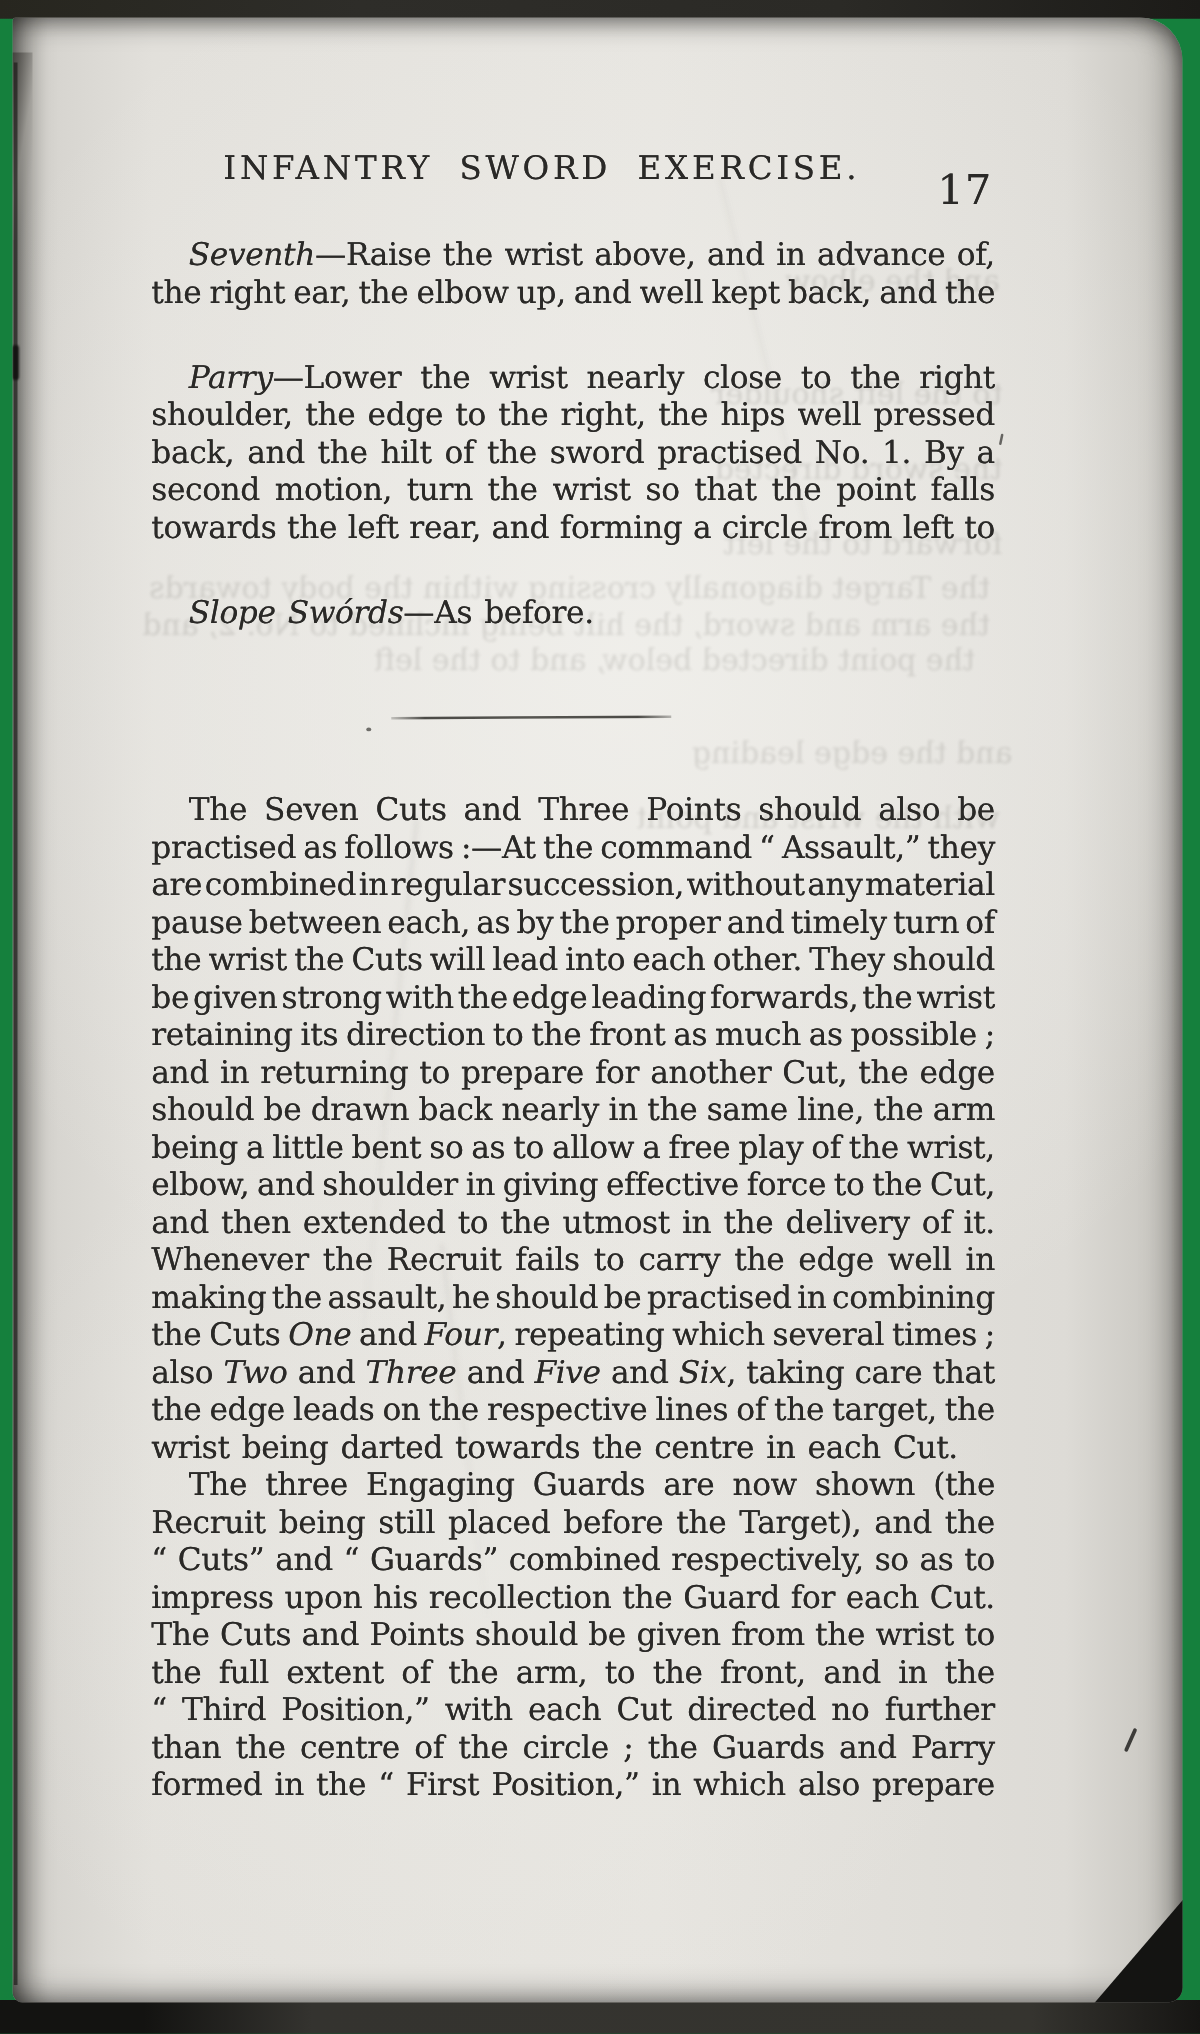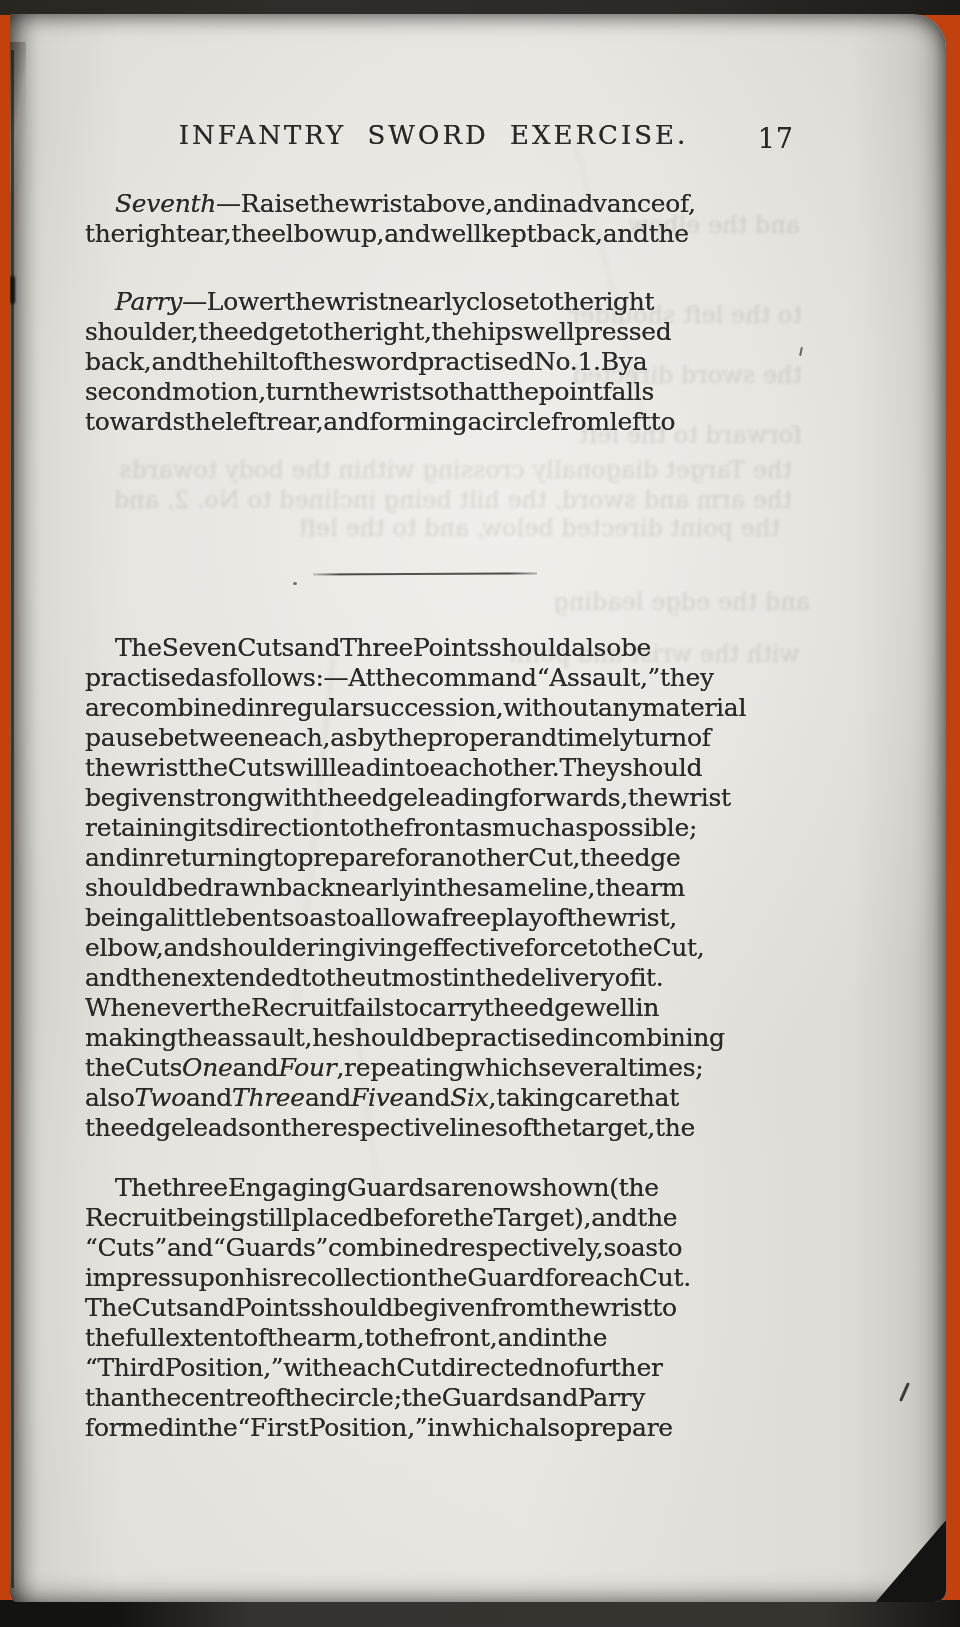--- a/index.html
+++ b/index.html
@@ -1,19 +1,19 @@
 <!DOCTYPE html>
 <html><head>
 <meta charset="utf-8">
 <style>
   html,body{margin:0;padding:0;background:#141412;}
   body{width:960px;height:1627px;position:relative;overflow:hidden;
        font-family:"DejaVu Serif","Liberation Serif",serif;}
 
-  .scan{position:absolute;inset:0;background:#c2410c;padding-left:32px;}
+  .scan{position:absolute;inset:0;background:#15803d;padding-left:32px;}
   .band-top{position:absolute;top:0;left:0;right:0;height:15px;
     background:linear-gradient(90deg,#27261f 0%,#2e2d29 30%,#2b2a26 70%,#1c1b18 100%);}
   .band-bottom{position:absolute;top:1600px;height:27px;left:0;right:0;
     background:linear-gradient(90deg,#131311 0%,#131311 12%,#34332f 26%,#35342f 86%,#161513 100%);}
 
   .page{position:absolute;left:10px;top:14px;width:936px;height:1588px;
     border-radius:3px 34px 12px 8px;
     background:
       radial-gradient(90% 55% at 52% 32%, rgba(241,240,236,.85), rgba(241,240,236,0) 70%),
       radial-gradient(70% 40% at 40% 78%, rgba(236,235,230,.6), rgba(236,235,230,0) 65%),
@@ -44,25 +44,25 @@
       background:rgba(120,117,110,.10);}
   .c3{left:360px;top:980px;width:3px;height:300px;transform:rotate(-7deg);
       background:linear-gradient(rgba(120,117,110,.12),rgba(120,117,110,.02));}
 
   
   .ink{color:#2a2927;text-shadow:0 0 .4px rgba(42,41,39,.85);}
 
   .running-header{position:absolute;left:75px;top:104px;width:711px;height:34px;}
   .running-header .title{display:block;text-align:center;transform:translateX(-7px);
     font-size:26px;line-height:34px;letter-spacing:3px;word-spacing:10px;}
-  .running-header .pageno{position:absolute;right:2px;top:4px;
-    font-size:27px;line-height:34px;letter-spacing:1px;}
+  .running-header .pageno{position:absolute;right:2px;top:17px;
+    font-size:33px;line-height:34px;letter-spacing:1px;}
 
   .para{position:absolute;left:75px;width:711px;font-size:25px;letter-spacing:-.3px;}
-  .para .line{height:30px;display:flex;align-items:baseline;white-space:nowrap;}
+  .para .line{height:30px;display:flex;justify-content:space-between;align-items:baseline;white-space:nowrap;margin-left:36px;}
   .para .line.last{display:block;word-spacing:2px;}
   .para .line.indent{padding-left:30px;}
   .p1{top:175px;} .p2{top:273px;} .p3{top:461px;} .p4{top:619px;} .p5{top:1159px;}
 
   .divider{position:absolute;left:303px;top:559px;width:224px;height:2px;
     transform:rotate(-.3deg);
     background:linear-gradient(90deg,rgba(70,69,65,.25),#4b4a46 12%,#565550 50%,#4b4a46 88%,rgba(70,69,65,.35));}
   .divider-dot{position:absolute;left:283px;top:568px;width:4px;height:3px;border-radius:50%;
     background:#4f4e4a;opacity:.8;}
 
@@ -187,20 +187,23 @@
           <span>rear,</span>
           <span>and</span>
           <span>forming</span>
           <span>a</span>
           <span>circle</span>
           <span>from</span>
           <span>left</span>
           <span>to</span>
         </div>
       </div>
+    <div class="para p3 ink">
+        <div class="line indent last"><i>Slope Swórds</i>—As before.</div>
+      </div>
 
     <div class="divider"></div>
     <div class="divider-dot"></div>
 
     <div class="para p4 ink">
         <div class="line indent">
           <span>The</span>
           <span>Seven</span>
           <span>Cuts</span>
           <span>and</span>
@@ -402,20 +405,21 @@
           <span>leads</span>
           <span>on</span>
           <span>the</span>
           <span>respective</span>
           <span>lines</span>
           <span>of</span>
           <span>the</span>
           <span>target,</span>
           <span>the</span>
         </div>
+        <div class="line last">wrist being darted towards the centre in each Cut.</div>
       </div>
     <div class="para p5 ink">
         <div class="line indent">
           <span>The</span>
           <span>three</span>
           <span>Engaging</span>
           <span>Guards</span>
           <span>are</span>
           <span>now</span>
           <span>shown</span>

